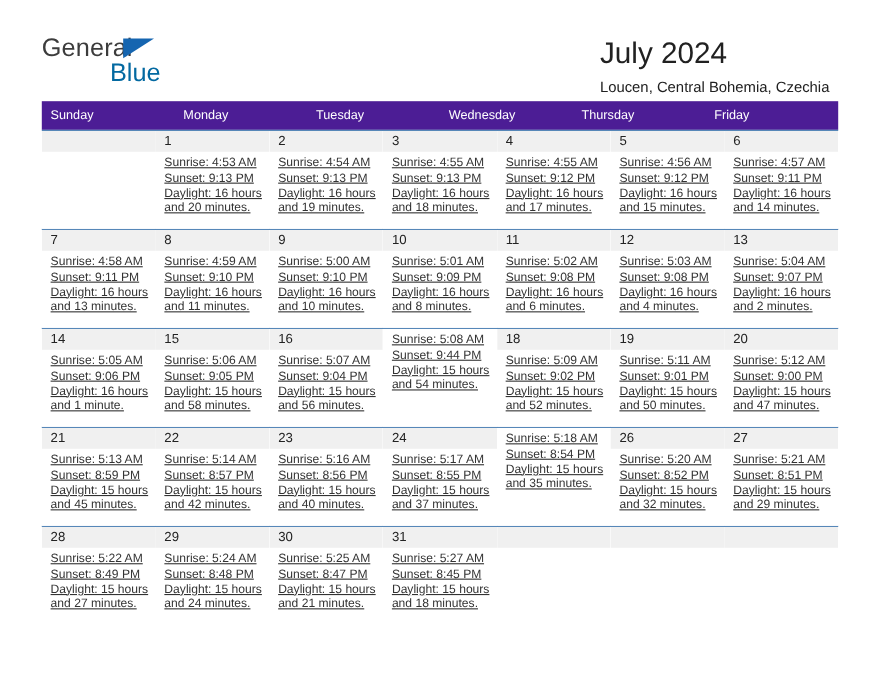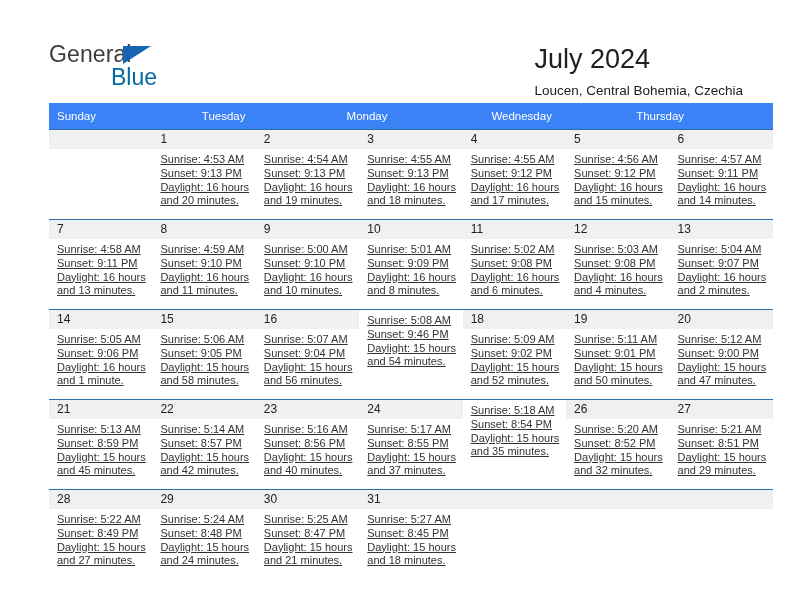--- a/index.html
+++ b/index.html
@@ -12,21 +12,21 @@
     width: 792px;
     height: 612px;
     font-family: "Liberation Sans", sans-serif;
     color: #000000;
     overflow: hidden;
   }
   .page {
     position: relative;
     width: 792px;
     height: 468px;
-    padding: 15px;
+    padding: 4px;
   }
 
   
   .header {
     display: flex;
     align-items: flex-start;
     justify-content: space-between;
     padding: 28px 34px 0 34px;
     height: 74px;
   }
@@ -77,21 +77,21 @@
     line-height: 1;
   }
 
   
   .calendar {
     margin: 14px 34px 0 34px;
     width: 724px;
   }
   .week-head {
     display: flex;
-    background: #3b82f6;
+    background: #4c1d95;
   }
   .week-head .dow {
     flex: 1 1 0;
     font-size: 11.5px;
     color: #ffffff;
     padding: 6px 0 6px 8px;
     line-height: 1.25;
     white-space: nowrap;
   }
   .week {
@@ -138,24 +138,25 @@
     </div>
     <div class="title-wrap">
       <h1 class="cal-title">July 2024</h1>
       <div class="cal-subtitle">Loucen, Central Bohemia, Czechia</div>
     </div>
   </div>
 
   <div class="calendar">
     <div class="week-head">
       <div class="dow">Sunday</div>
+      <div class="dow">Monday</div>
       <div class="dow">Tuesday</div>
-      <div class="dow">Monday</div>
       <div class="dow">Wednesday</div>
       <div class="dow">Thursday</div>
+      <div class="dow">Friday</div>
     </div>
 
     <div class="week">
       <div class="day empty">
         <div class="day-num-band"></div>
         <div class="day-info"></div>
       </div>
       <div class="day">
         <div class="day-num-band">1</div>
         <div class="day-info">Sunrise: 4:53 AM
@@ -269,21 +270,21 @@
       </div>
       <div class="day">
         <div class="day-num-band">16</div>
         <div class="day-info">Sunrise: 5:07 AM
 Sunset: 9:04 PM
 Daylight: 15 hours
 and 56 minutes.</div>
       </div>
       <div class="day">
         <div class="day-info">Sunrise: 5:08 AM
-Sunset: 9:46 PM
+Sunset: 9:44 PM
 Daylight: 15 hours
 and 54 minutes.</div>
       </div>
       <div class="day">
         <div class="day-num-band">18</div>
         <div class="day-info">Sunrise: 5:09 AM
 Sunset: 9:02 PM
 Daylight: 15 hours
 and 52 minutes.</div>
       </div>

